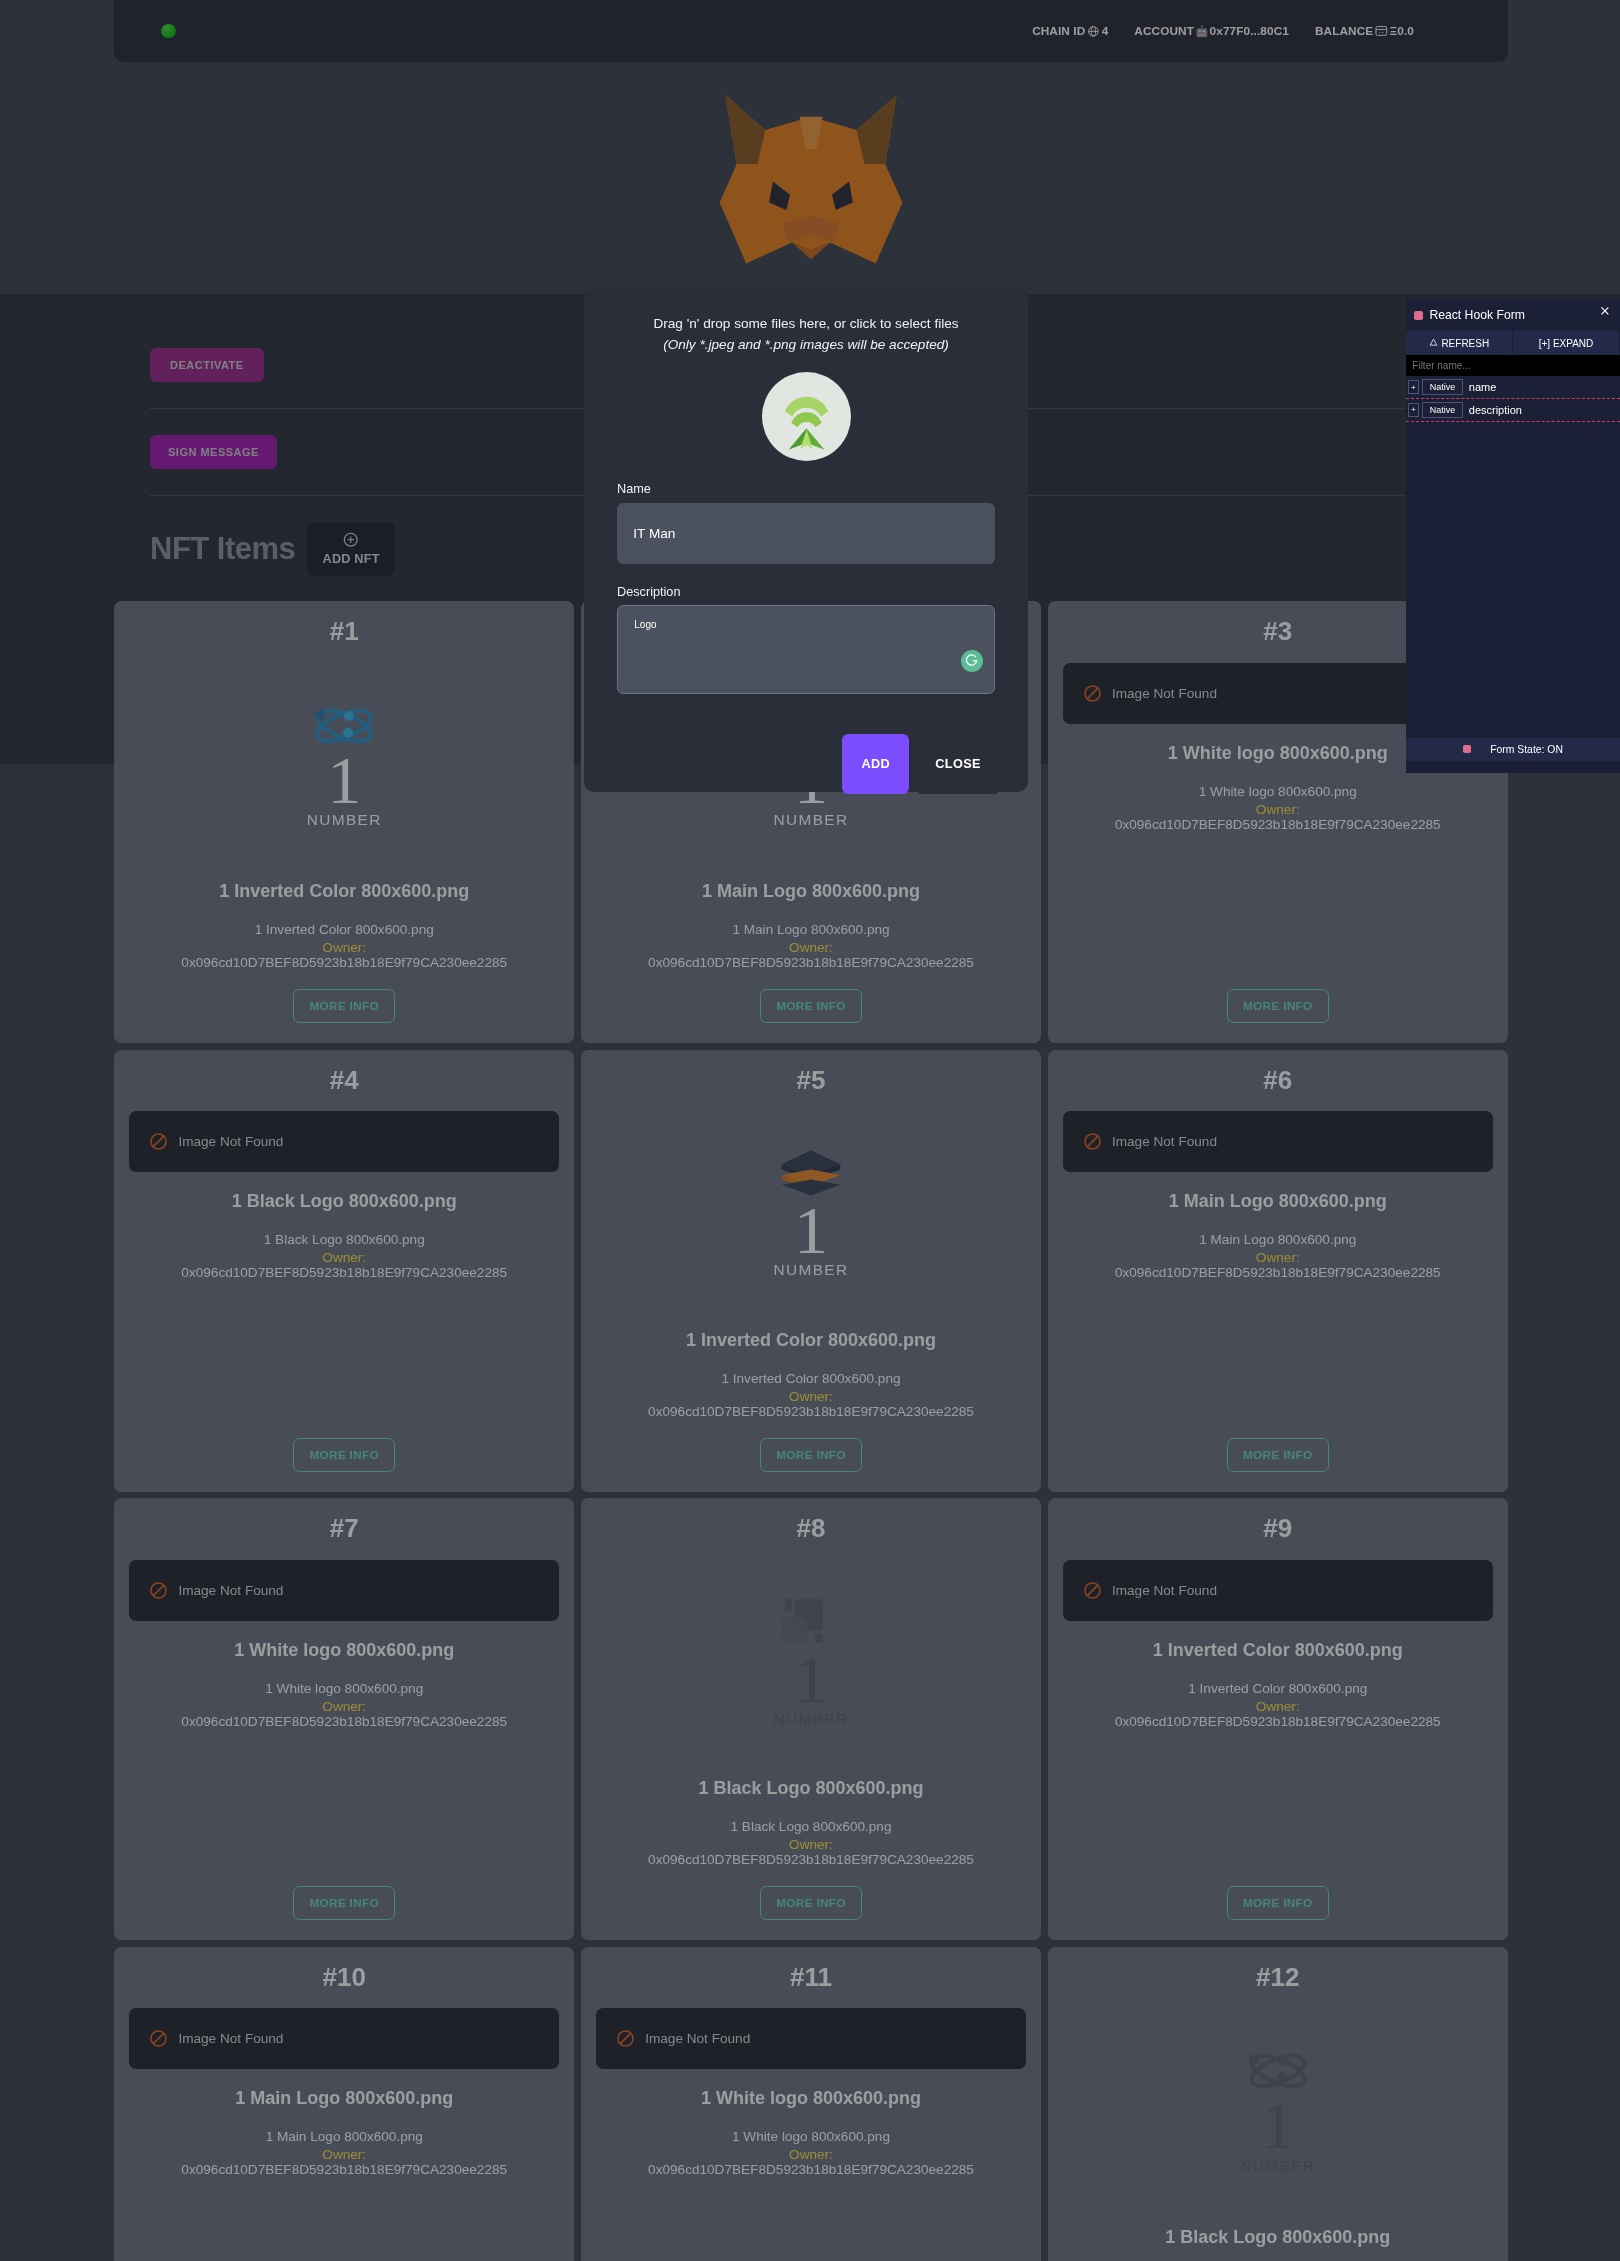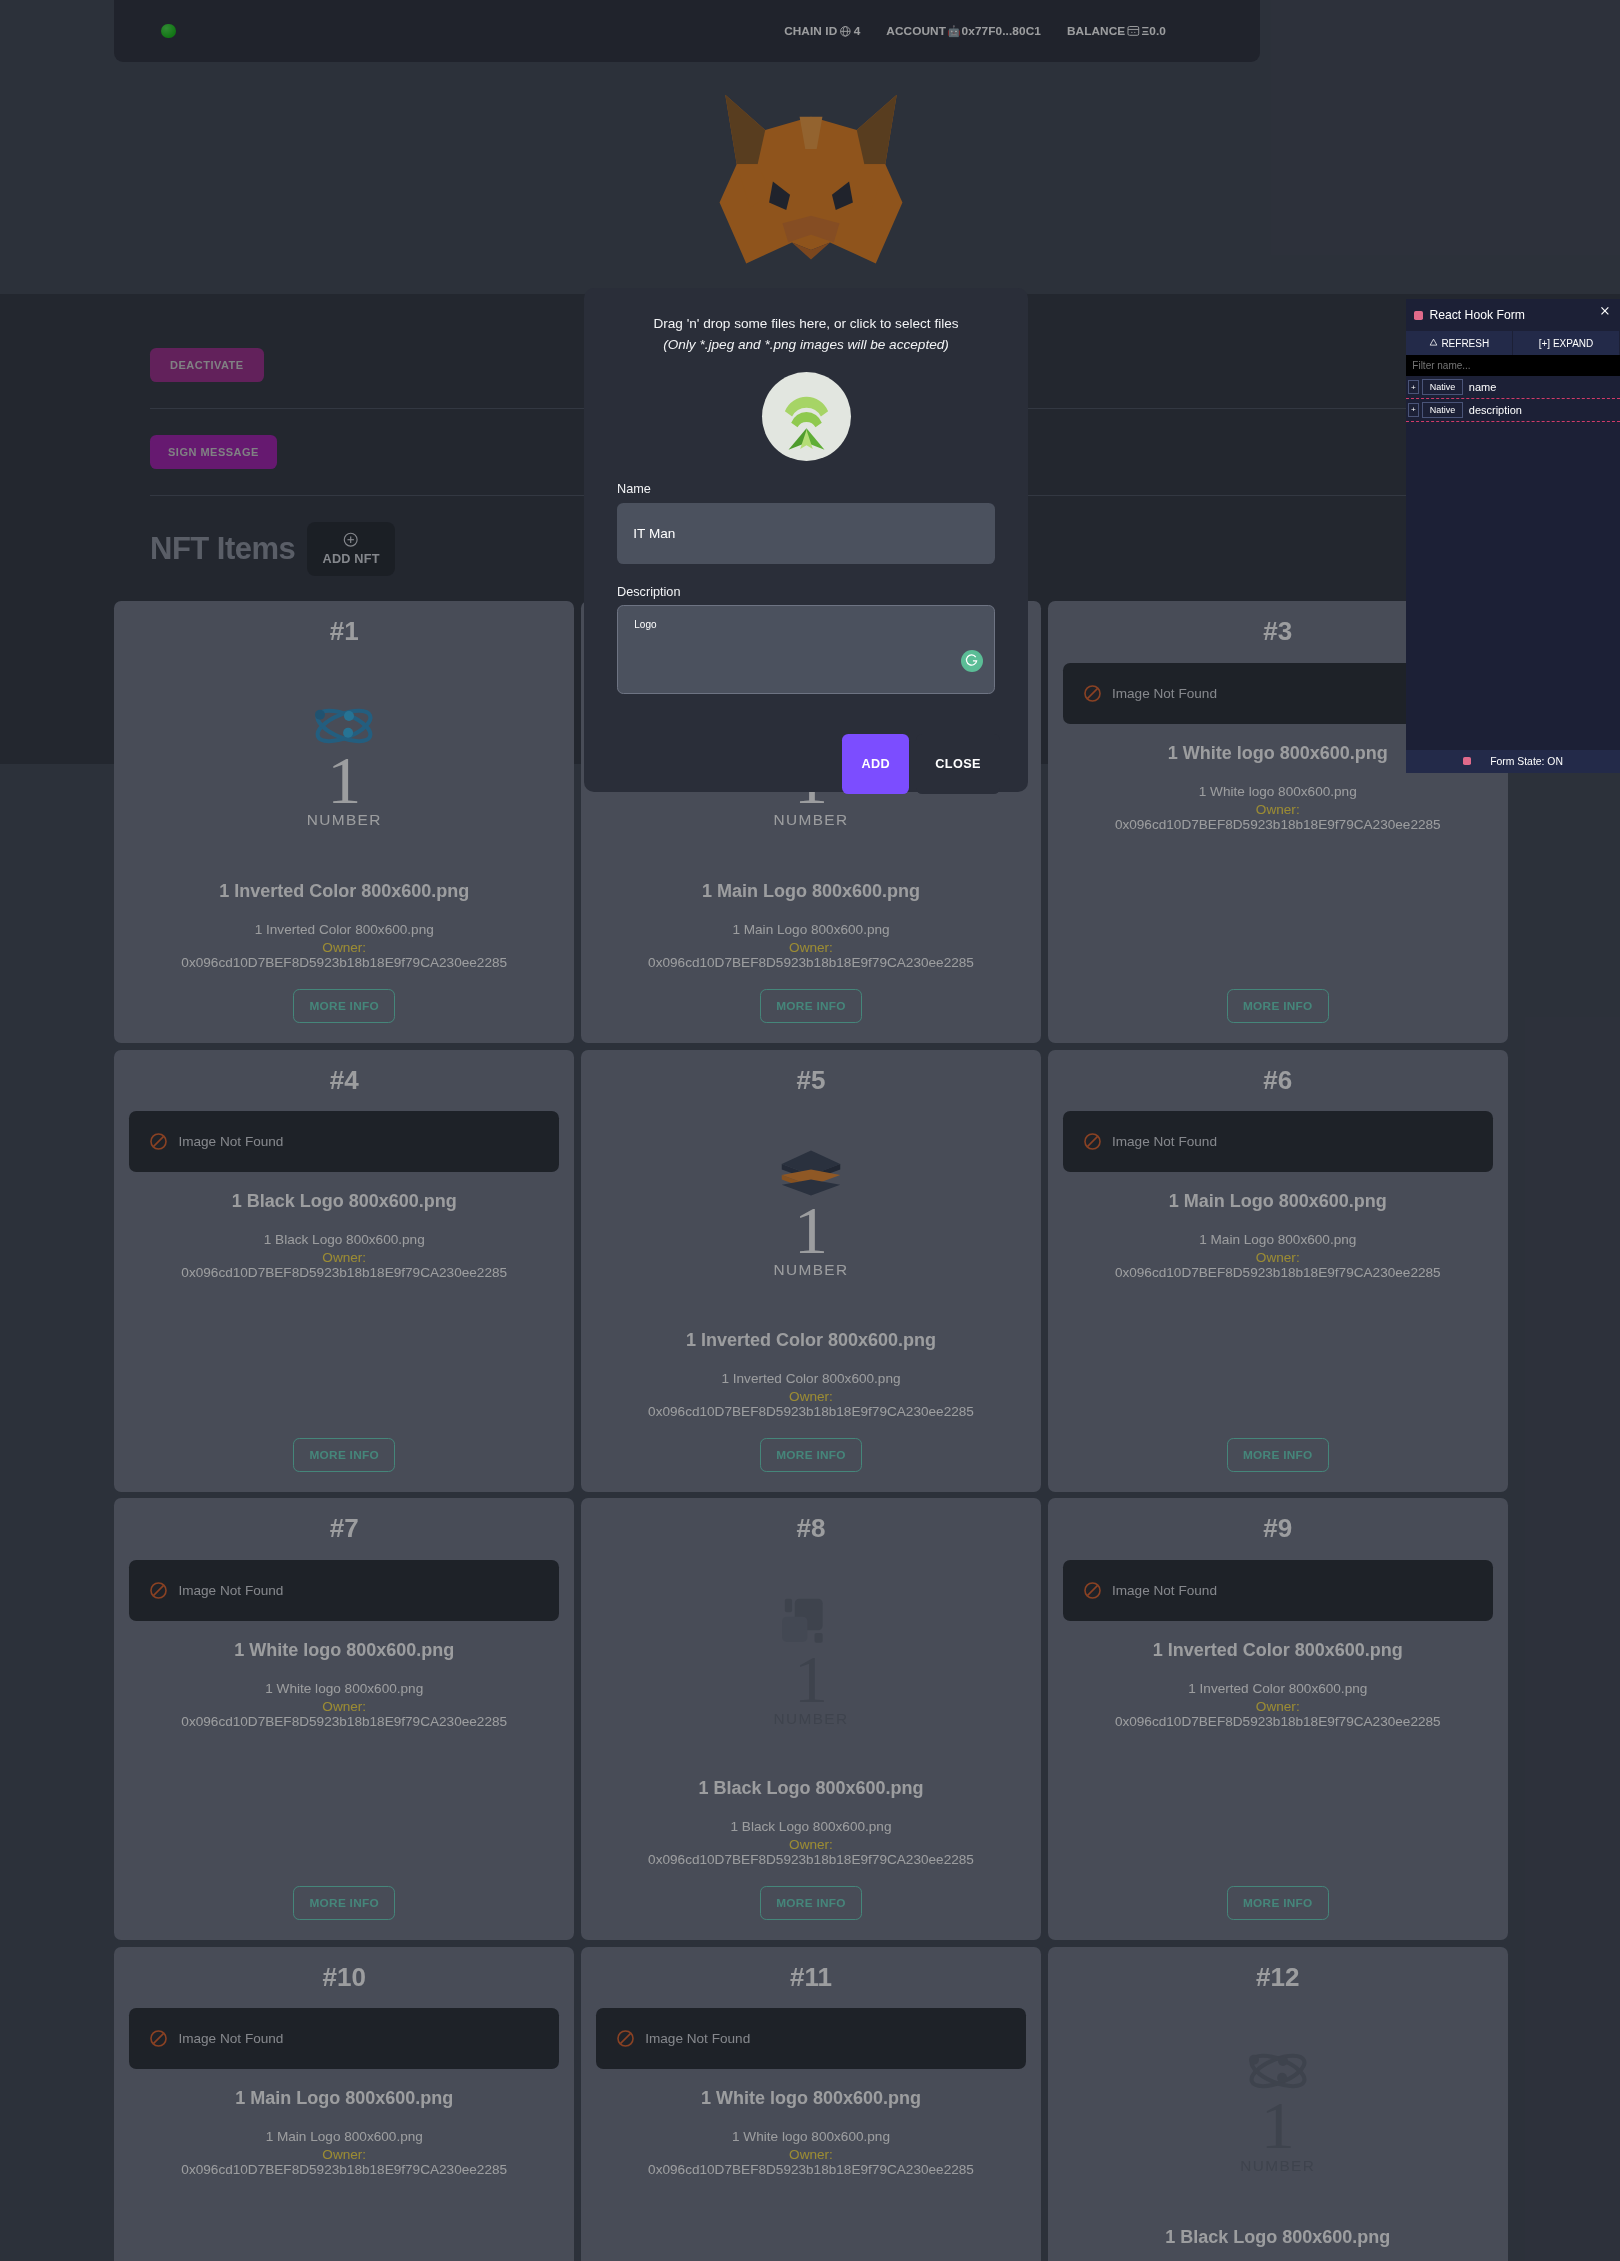--- a/index.html
+++ b/index.html
@@ -6,21 +6,21 @@
   html, body {
     width: 1621px;
     background: #3f4552;
     font-family: "Liberation Sans", sans-serif;
     -webkit-font-smoothing: antialiased;
   }
   body { position: relative; min-height: 3396px; overflow-x: hidden; }
 
   
   .navbar {
-    position: absolute; left: 114px; top: 0; width: 1146px; height: 62px;
+    position: absolute; left: 114px; top: 0; width: 1394px; height: 62px;
     background: #2a2e39; border-radius: 0 0 9px 9px;
     display: flex; align-items: center; padding: 0 22px;
   }
   .nav-dot {
     width: 14.5px; height: 14.5px; border-radius: 50%;
     background: radial-gradient(circle at 35% 30%, #46e046, #12bb12 70%);
     margin-left: 25px;
   }
   .nav-right { margin-left: auto; display: flex; align-items: center; gap: 26px; padding-right: 72px; }
   .nav-stat { display: flex; align-items: center; color: #fff; font-size: 11.8px; font-weight: 700; letter-spacing: 0.1px; white-space: nowrap; }
@@ -143,21 +143,21 @@
   }
   .dt-filter {
     height: 21px; background: #000; color: #9aa0b0; font-size: 10px;
     display: flex; align-items: center; padding-left: 6.3px; border: none; width: 100%; font-family: inherit; outline: none;
   }
   .dt-row { display: flex; align-items: center; height: 22.6px; border-bottom: 0.5px dashed #d03a68; padding: 0 1.8px; gap: 3.6px; }
   .dt-plus { width: 11px; height: 13.6px; border: 0.5px solid #4a5478; color: #fff; font-size: 8.1px; display: flex; align-items: center; justify-content: center; }
   .dt-native { border: 0.5px solid #4a5478; color: #fff; font-size: 9px; padding: 1.8px 6.3px; }
   .dt-name { color: #fff; font-size: 11px; margin-left: 2.7px; }
   .dt-foot {
-    position: absolute; left: 0; bottom: 0; width: 100%; height: 23.5px; background: #232a49;
+    position: absolute; left: 0; bottom: 12px; width: 100%; height: 23.5px; background: #232a49;
     display: flex; align-items: center; justify-content: center; gap: 19px;
   }
   .dt-foot-sq { width: 8.1px; height: 8.1px; border-radius: 1.8px; background: #e06a8a; }
   .dt-foot-txt { color: #fff; font-size: 10.4px; }
 </style>
 </head>
 <body>
 
 <div class="navbar">
   <span class="nav-dot"></span>

